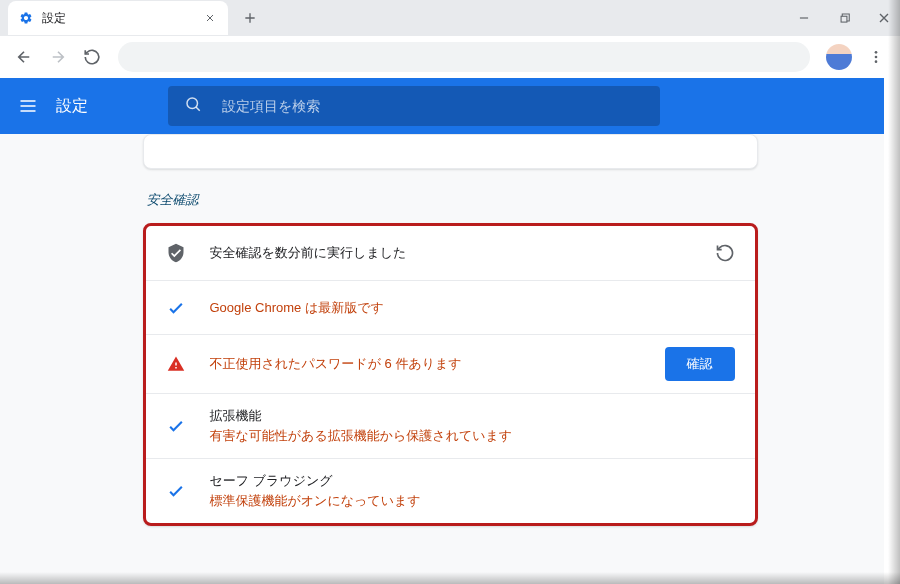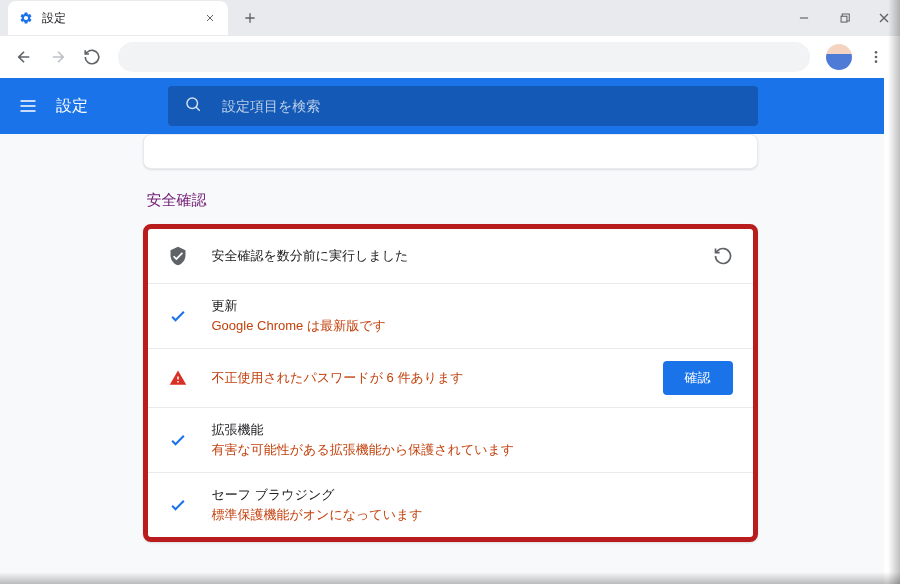--- a/index.html
+++ b/index.html
@@ -145,21 +145,21 @@
       color: #fff;
     }
     .app-title {
       color: #fff;
       font-size: 16px;
       margin-left: 16px;
       font-weight: 400;
     }
     .search-bar {
       margin-left: 80px;
-      width: 590px;
+      width: 492px;
       height: 40px;
       background: rgba(0, 0, 0, 0.22);
       border-radius: 4px;
       display: flex;
       align-items: center;
       padding: 0 16px;
     }
     .search-icon {
       color: rgba(255,255,255,0.8);
       margin-right: 20px;
@@ -188,33 +188,34 @@
     .card-stub {
       background: #fff;
       border-radius: 8px;
       height: 35px;
       box-shadow: 0 1px 2px rgba(60,64,67,0.15);
       margin-bottom: 22px;
       border: 1px solid #e8eaed;
     }
     
     .section-title {
-      font-size: 15px;
-      color: #701a75;
+      font-size: 13px;
+      color: #0c4a6e;
       margin-bottom: 14px;
       padding: 0 4px;
+      font-style: italic;
     }
     
     .card {
       background: #fff;
       border-radius: 8px;
       box-shadow: 0 1px 2px rgba(60,64,67,0.15);
       margin-bottom: 22px;
       overflow: hidden;
-      border: 5px solid #b91c1c;
+      border: 3px solid #b91c1c;
     }
     
     .list-item {
       display: flex;
       align-items: center;
       min-height: 54px;
       padding: 12px 20px;
       border-top: 1px solid #e8eaed;
     }
     .list-item:first-child { border-top: none; }
@@ -400,21 +401,20 @@
         </div>
       </div>
 
       <div class="list-item">
         <span class="item-icon" style="color:#1a73e8">
           <svg width="20" height="20" viewBox="0 0 24 24" stroke="currentColor" stroke-width="2.5" fill="none">
               <path d="M5 13l4 4L19 7"></path>
             </svg>
         </span>
         <div class="item-text">
-          <div class="item-title">更新</div>
           <div class="item-sub">Google Chrome は最新版です</div>
         </div>
       </div>
 
       <div class="list-item">
         <span class="item-icon" style="color:#d93025">
           <svg width="18" height="18" viewBox="0 0 24 24" fill="currentColor">
               <path d="M1 21h22L12 2 1 21zm12-3h-2v-2h2v2zm0-4h-2v-4h2v4z"></path>
             </svg>
         </span>

